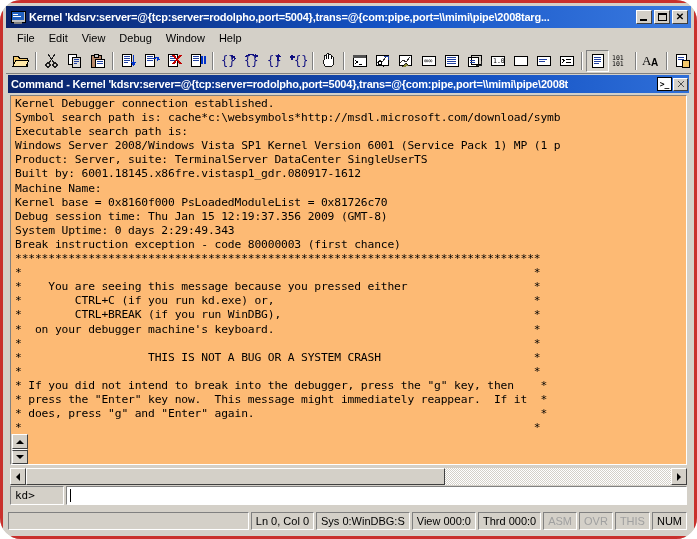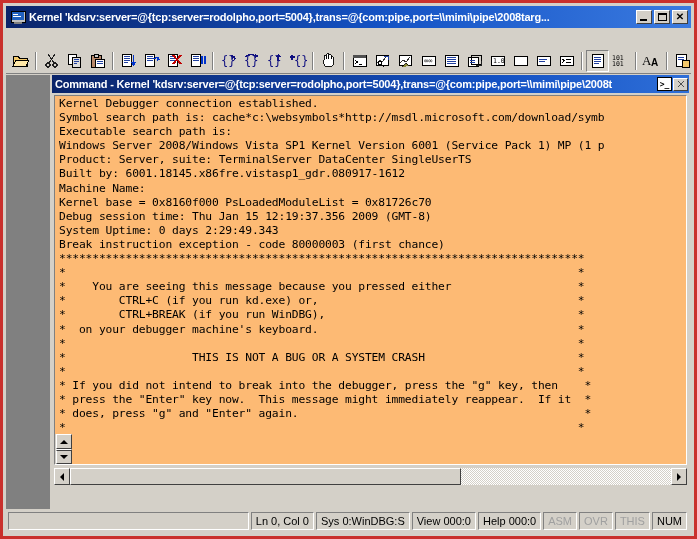--- a/index.html
+++ b/index.html
@@ -12,20 +12,21 @@
     font-size: 11px;
     -webkit-font-smoothing: none;
   }
   #app {
     position: relative;
     width: 697px;
     height: 539px;
     overflow: hidden;
     background: #d4d0c8;
     box-sizing: border-box;
+    border-radius: 21px;
   }
 
   
   .outer-frame {
     position: absolute;
     left: 0; top: 0;
     width: 697px; height: 539px;
     box-sizing: border-box;
     border: 3px solid #c9302c;
     background: #d4d0c8;
@@ -172,21 +173,20 @@
   
   .child-window {
     position: absolute;
     left: 0; top: 0;
     right: 0; bottom: 0;
     background: #d4d0c8;
     box-sizing: border-box;
     border-left: 2px solid #d4d0c8;
     border-right: 2px solid #d4d0c8;
     border-bottom: 2px solid #d4d0c8;
-    margin-left: 44px;
   }
   .child-titlebar {
     height: 18px;
     background: linear-gradient(to right, #0a246a 0%, #1452c4 70%, #2f6fd8 100%);
     display: flex;
     align-items: center;
     padding: 0 1px 0 3px;
     box-sizing: border-box;
   }
   .child-title-text {
@@ -477,20 +477,28 @@
             </span>
           <span class="winbtn">
               <i class="max-glyph"></i>
             </span>
           <span class="winbtn">
               <span class="close-glyph">✕</span>
             </span>
         </span>
       </div>
 
+      <div class="menubar">
+        <span class="menu-item">File</span>
+        <span class="menu-item">Edit</span>
+        <span class="menu-item">View</span>
+        <span class="menu-item">Debug</span>
+        <span class="menu-item">Window</span>
+        <span class="menu-item">Help</span>
+      </div>
 
       <div class="toolbar">
 
         <span class="tb-btn">
           <svg class="tb-ico" width="17" height="15" viewBox="0 0 17 15">
             <path d="M1 3 h5 l1.5 2 h8 v8 h-14 z" fill="#f3c96b" stroke="#000"></path>
             <path d="M1 13 l3 -6 h13 l-3 6 z" fill="#ffe8a8" stroke="#000"></path>
           </svg>
         </span>
         <span class="tb-sep"></span>
@@ -774,30 +782,37 @@
                 <i class="arrow-left"></i>
               </div>
             <div class="hsb-track">
               <div class="hsb-thumb" style="left:0; width:65%;"></div>
             </div>
             <div class="hsb-arrow">
                 <i class="arrow-right"></i>
               </div>
           </div>
 
+          <div class="prompt-row">
+            <div class="prompt-label">kd&gt;</div>
+            <div class="prompt-input">
+              <span class="caret"></span>
+              <span></span>
+            </div>
+          </div>
 
         </div>
       </div>
 
       <div class="statusbar">
         <div class="status-main"></div>
         <div class="status-pane">Ln 0, Col 0</div>
         <div class="status-pane">Sys 0:WinDBG:S</div>
         <div class="status-pane">View 000:0</div>
-        <div class="status-pane">Help 000:0</div>
+        <div class="status-pane">Thrd 000:0</div>
         <div class="status-pane dim narrow">ASM</div>
         <div class="status-pane dim narrow">OVR</div>
         <div class="status-pane dim narrow">THIS</div>
         <div class="status-pane narrow">NUM</div>
       </div>
 
     </div>
   </div>
 </div>
 

